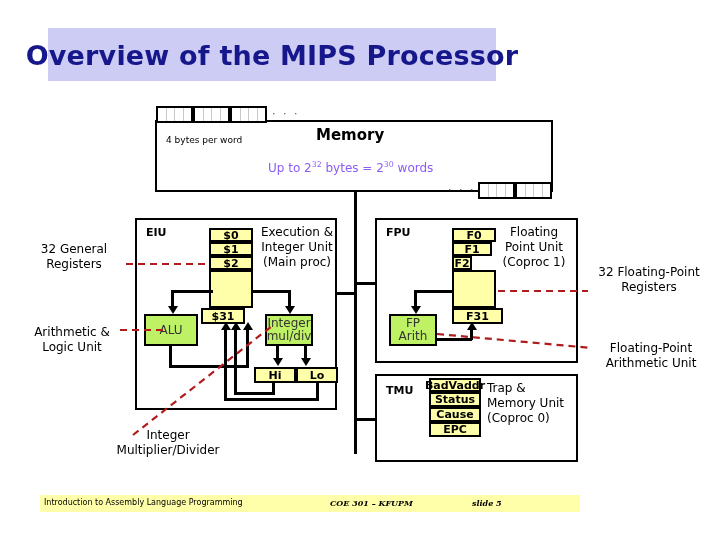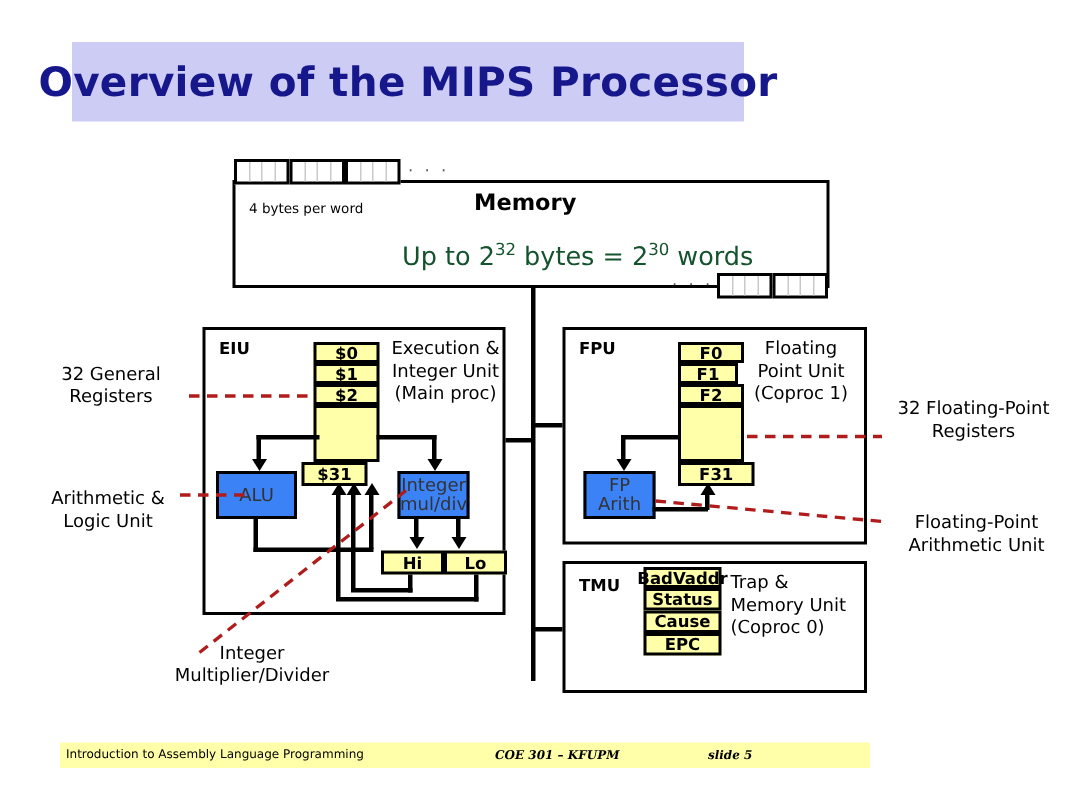--- a/index.html
+++ b/index.html
@@ -21,21 +21,21 @@
     color:#17178c;font-size:27px;font-weight:bold;
     font-family:"DejaVu Sans","Liberation Sans",sans-serif;
     letter-spacing:.2px;white-space:nowrap;
   }
 
   
   .bx{box-sizing:border-box;background:#ffffff;border:2px solid #000;}
   .reg{box-sizing:border-box;background:#ffffaa;border:2px solid #000;
        display:flex;align-items:center;justify-content:center;
        font-size:11px;font-weight:bold;color:#000;line-height:1;}
-  .alu{box-sizing:border-box;background:#3b82f6;border:2px solid #000;
+  .alu{box-sizing:border-box;background:#bef264;border:2px solid #000;
        display:flex;align-items:center;justify-content:center;
        text-align:center;font-size:12px;color:#333;line-height:1.05;}
   .lbl{color:#000;font-size:12px;line-height:1.25;text-align:center;}
   .lblb{color:#000;font-size:11px;font-weight:bold;}
   .cellgrp{box-sizing:border-box;border:2px solid #000;background:#fff;
            display:flex;}
   .cellgrp i{flex:1;border-right:1px solid #c9c9c9;}
   .cellgrp i:last-child{border-right:none;}
   .dots{color:#555;font-size:11px;letter-spacing:2px;}
 
@@ -103,21 +103,21 @@
       <i></i>
       <i></i>
       <i></i>
     </div>
   <div class="abs dots" style="left:448px;top:183px;">· · ·</div>
 
   <div class="abs" style="left:316px;top:126px;font-size:15px;font-weight:bold;color:#000;">Memory</div>
 
   <div class="abs" style="left:166px;top:135px;font-size:9px;font-weight:normal;color:#000;">4 bytes per word</div>
 
-  <div class="abs" style="left:268px;top:160px;font-size:17px;color:#14532d;white-space:nowrap;text-align:center;">
+  <div class="abs" style="left:268px;top:160px;font-size:12px;color:#8b5cf6;white-space:nowrap;text-align:center;">
     <span>Up to 2</span><sup>32</sup><span> bytes = 2</span><sup>30</sup><span> words</span>
   </div>
 
   <div class="abs wv" style="left:354px;top:192px;height:262px;"></div>
 
   <div class="abs wh" style="left:336px;top:292px;width:20px;"></div>
 
   <div class="abs wh" style="left:354px;top:282px;width:22px;"></div>
 
   <div class="abs wh" style="left:354px;top:418px;width:22px;"></div>
@@ -180,21 +180,21 @@
   <div class="abs bx" style="left:375px;top:218px;width:203px;height:145px;"></div>
   <div class="abs lblb" style="left:386px;top:226px;font-size:11px;">FPU</div>
   <div class="abs lbl" style="left:492px;top:225px;width:84px;font-size:12px;">
     <div>Floating</div>
     <div>Point Unit</div>
     <div>(Coproc 1)</div>
   </div>
 
   <div class="abs reg" style="left:452px;top:228px;width:44px;height:14px;">F0</div>
   <div class="abs reg" style="left:452px;top:242px;width:40px;height:14px;">F1</div>
-  <div class="abs reg" style="left:452px;top:256px;width:44px;height:14px;">F2</div>
+  <div class="abs reg" style="left:452px;top:256px;width:20px;height:14px;">F2</div>
   <div class="abs reg" style="left:452px;top:270px;width:44px;height:38px;"></div>
   <div class="abs reg" style="left:452px;top:308px;width:51px;height:16px;">F31</div>
 
   <div class="abs wh" style="left:414px;top:290px;width:40px;"></div>
   <div class="abs wv" style="left:414px;top:290px;height:17px;"></div>
   <div class="abs arrow-d" style="left:411px;top:306px;"></div>
 
   <div class="abs alu" style="left:389px;top:314px;width:48px;height:32px;">
     <div>
       <div>FP</div>

